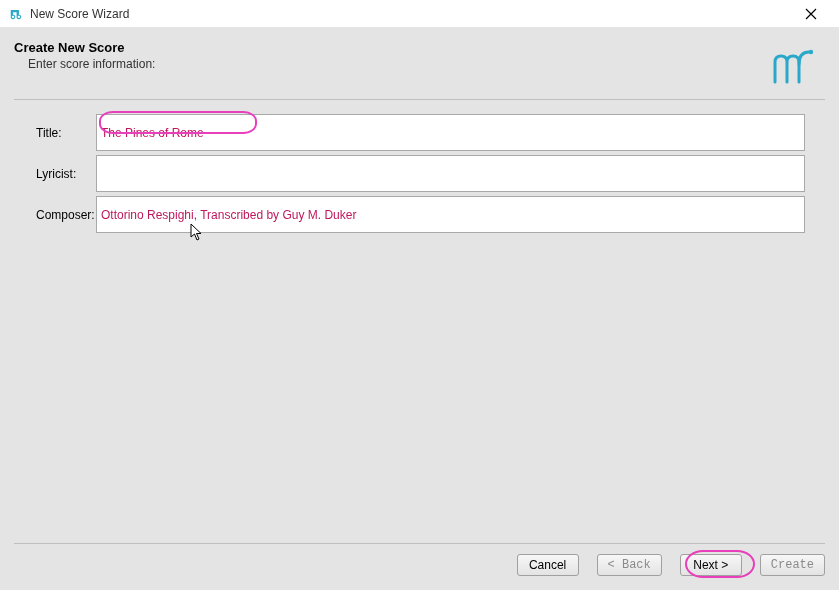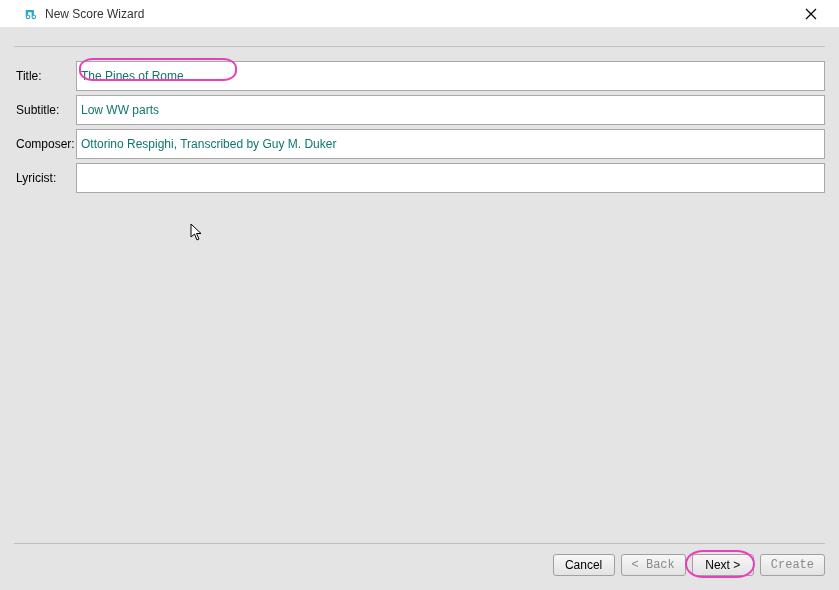--- a/index.html
+++ b/index.html
@@ -9,21 +9,21 @@
       background: #fff;
       width: 839px;
       height: 590px;
       overflow: hidden;
       position: relative;
     }
     .titlebar {
       height: 28px;
       display: flex;
       align-items: center;
-      padding: 0 23px;
+      padding: 0 8px;
       background: #fff;
       border-bottom: 1px solid #e5e5e5;
       position: relative;
     }
     .titlebar .app-icon {
       width: 16px; height: 16px;
       margin-right: 6px;
       display: inline-flex;
       align-items: center;
       justify-content: center;
@@ -69,44 +69,44 @@
     }
     .logo svg { width: 48px; height: 42px; }
     
     .hr {
       border: none;
       border-top: 1px solid #bfbfbf;
       margin: 6px 0 14px 0;
     }
     
     .form-area {
-      margin: 0 0;
+      margin: 0 20px;
     }
     .form-row {
       display: flex;
       align-items: center;
       margin-bottom: 4px;
       position: relative;
     }
     .form-row .label {
       width: 62px;
       text-align: left;
       color: #000;
       font-size: 12px;
       padding-left: 2px;
     }
     .form-row input[type=text] {
       flex: 1;
-      height: 30px;
+      height: 37px;
       border: 1px solid #a9a9a9;
       background: #fff;
       padding: 1px 4px;
       font-family: inherit;
       font-size: 12px;
-      color: #0f766e;
+      color: #be185d;
       outline: none;
     }
     
     .highlight-oval {
       position: absolute;
       border: 2px solid #e83fbb;
       border-radius: 14px / 10px;
       pointer-events: none;
     }
     .highlight-title {
@@ -119,21 +119,21 @@
       left: 14px; right: 14px; bottom: 14px;
     }
     .footer .hr2 {
       border: none;
       border-top: 1px solid #bfbfbf;
       margin-bottom: 10px;
     }
     .button-row {
       display: flex;
       justify-content: flex-end;
-      gap: 6px;
+      gap: 18px;
       position: relative;
     }
     .btn {
       min-width: 62px;
       height: 22px;
       padding: 0 10px;
       font-family: inherit;
       font-size: 12px;
       border: 1px solid #a0a0a0;
       border-radius: 3px;
@@ -177,44 +177,53 @@
   <span class="title-text">New Score Wizard</span>
   <div class="close-x">
     <svg viewBox="0 0 12 12">
         <path d="M1 1 L11 11 M11 1 L1 11" stroke="#000" stroke-width="1.2"></path>
       </svg>
   </div>
 </div>
 
 <div class="content">
 
+  <div class="header-row">
+    <div class="header-text">
+      <h2>Create New Score</h2>
+      <div class="sub">Enter score information:</div>
+    </div>
+    <div class="logo">
+      <svg viewBox="0 0 48 42">
+        <path d="M6 36 V16 q0 -6 6 -6 t6 6 V36 M18 36 V16 q0 -6 6 -6 t6 6 V36" fill="none" stroke="#2aa8c9" stroke-width="3" stroke-linecap="round"></path>
+        <path d="M30 18 q0 -12 10 -12" fill="none" stroke="#2aa8c9" stroke-width="3" stroke-linecap="round"></path>
+        <circle cx="42" cy="6" r="2.2" fill="#2aa8c9"></circle>
+      </svg>
+    </div>
+  </div>
 
   <hr class="hr">
 
   <div class="form-area">
 
     <div class="form-row">
       <span class="label">Title:</span>
       <input type="text" value="The Pines of Rome" style="">
       <div class="highlight-oval highlight-title"></div>
     </div>
 
+
     <div class="form-row">
-      <span class="label">Subtitle:</span>
-      <input type="text" value="Low WW parts" style="">
+      <span class="label">Lyricist:</span>
+      <input type="text" value="" style="">
     </div>
 
     <div class="form-row">
       <span class="label">Composer:</span>
       <input type="text" value="Ottorino Respighi, Transcribed by Guy M. Duker" style="">
-    </div>
-
-    <div class="form-row">
-      <span class="label">Lyricist:</span>
-      <input type="text" value="" style="">
     </div>
 
 
   </div>
 
   <div class="cursor-arrow">
     <svg viewBox="0 0 14 18">
       <path d="M1 1 L1 14 L4.5 11 L7 17 L9 16 L6.5 10.5 L11 10.5 Z" fill="#fff" stroke="#000" stroke-width="1"></path>
     </svg>
   </div>

